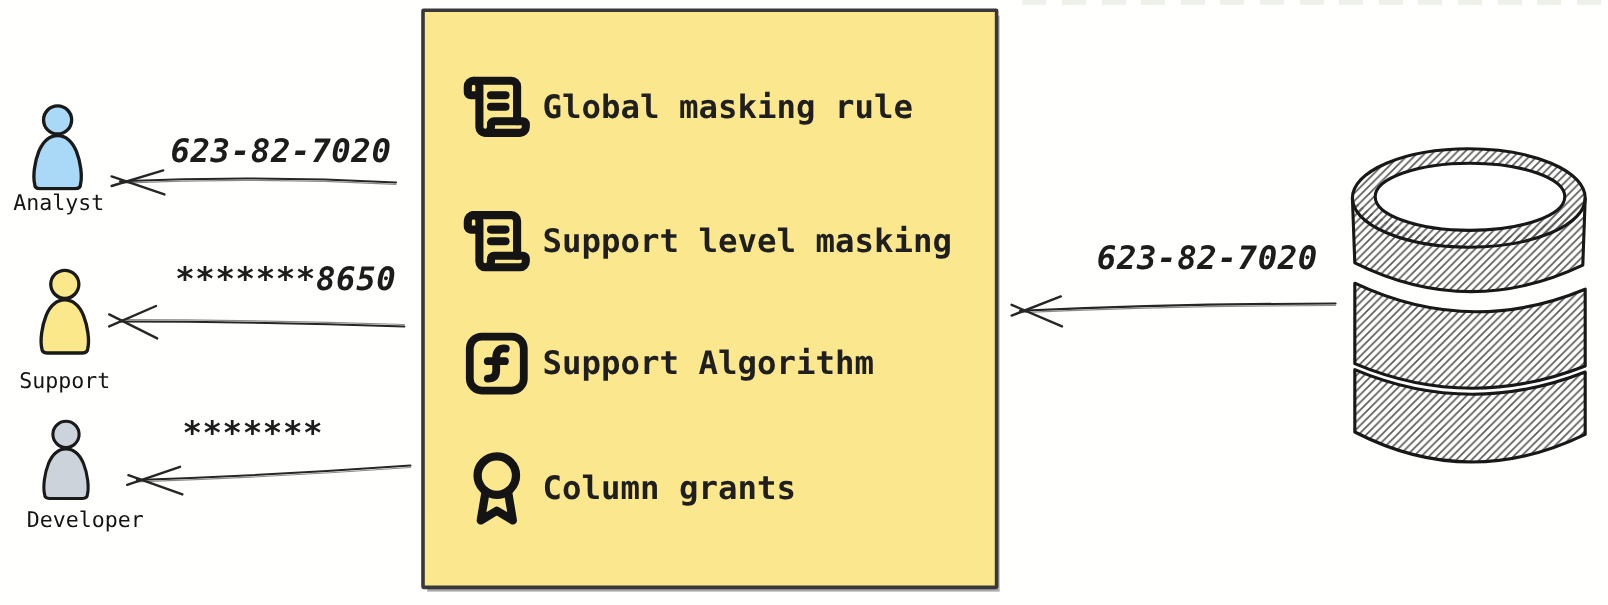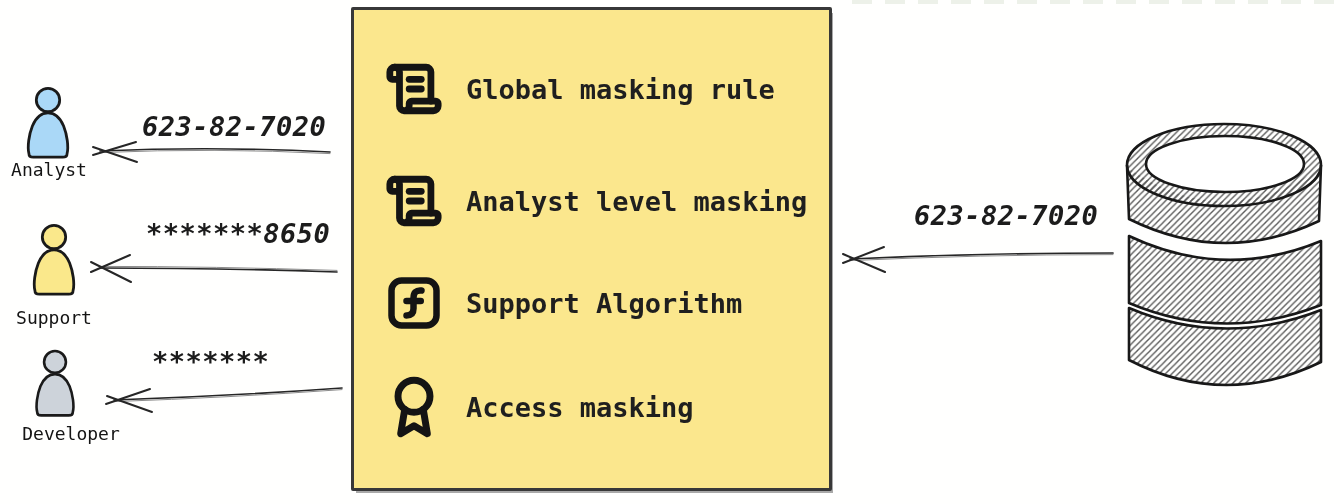--- a/index.html
+++ b/index.html
@@ -24,21 +24,21 @@
   .mask-box{
     position:absolute;left:351px;top:7px;width:481px;height:484px;
     box-sizing:border-box;background:#FBE78D;border:3px solid #383838;
     border-radius:2px;box-shadow:3px 4px 0 -2px #a9a9a9;
   }
   .mask-row{
     position:absolute;left:30px;display:flex;align-items:center;height:62px;
   }
   .mask-row .icon-slot{width:60px;display:flex;justify-content:center;align-items:center;}
   .mask-row .row-label{
-    margin-left:22px;font-size:27px;font-weight:bold;color:#1f1f1f;
+    margin-left:8px;font-size:27px;font-weight:bold;color:#1f1f1f;
     white-space:nowrap;line-height:1;
   }
   svg{display:block;}
   .arrows{position:absolute;left:0;top:0;pointer-events:none;}
 </style>
 </head>
 <body>
 
 <div class="canvas">
 
@@ -126,42 +126,42 @@
 
     <div class="mask-row" style="top:160px;">
       <span class="icon-slot">
         <svg width="58" height="58" viewBox="0 0 24 24" fill="none" stroke="#141414" stroke-width="2.8" stroke-linecap="round" stroke-linejoin="round">
           <path d="M15 12h-5"></path>
             <path d="M15 8h-5"></path>
             <path d="M19 17V5a2 2 0 0 0-2-2H4"></path>
           <path d="M8 21h12a2 2 0 0 0 2-2v-1a1 1 0 0 0-1-1H11a1 1 0 0 0-1 1v1a2 2 0 1 1-4 0V5a2 2 0 1 0-4 0v2a1 1 0 0 0 1 1h3"></path>
         </svg>
       </span>
-      <span class="row-label">Analyst level masking</span>
+      <span class="row-label">Support level masking</span>
     </div>
 
     <div class="mask-row" style="top:262px;">
       <span class="icon-slot">
         <svg width="60" height="60" viewBox="0 0 24 24" fill="none" stroke="#141414" stroke-width="2.6" stroke-linecap="round" stroke-linejoin="round">
           <rect width="18" height="18" x="3" y="3" rx="4"></rect>
           <path d="M9 17c2 0 2.8-1 2.8-2.8V10c0-2 1-3.3 3.2-3"></path>
           <path d="M9 11.2h5.7"></path>
         </svg>
       </span>
       <span class="row-label">Support Algorithm</span>
     </div>
 
     <div class="mask-row" style="top:360px;height:74px;">
       <span class="icon-slot">
         <svg width="56" height="70" viewBox="1.5 1 21 22" fill="none" stroke="#141414" stroke-width="2.6" stroke-linecap="round" stroke-linejoin="round">
           <circle cx="12" cy="8" r="6"></circle>
           <path d="M15.477 12.89 17 22l-5-3-5 3 1.523-9.11"></path>
         </svg>
       </span>
-      <span class="row-label">Access masking</span>
+      <span class="row-label">Column grants</span>
     </div>
 
   </div>
 
   <div class="value-label" style="left:914px;top:201px;">623-82-7020</div>
 
   <svg class="abs" style="left:1116px;top:116px;" width="216" height="274" viewBox="0 0 216 274">
     <defs>
       <pattern id="hatch" width="6.4" height="6.4" patternUnits="userSpaceOnUse">
         <path d="M-1.6,1.6 L1.6,-1.6 M0,6.4 L6.4,0 M4.8,8 L8,4.8" stroke="#5a5a5a" stroke-width="1.4"></path>

